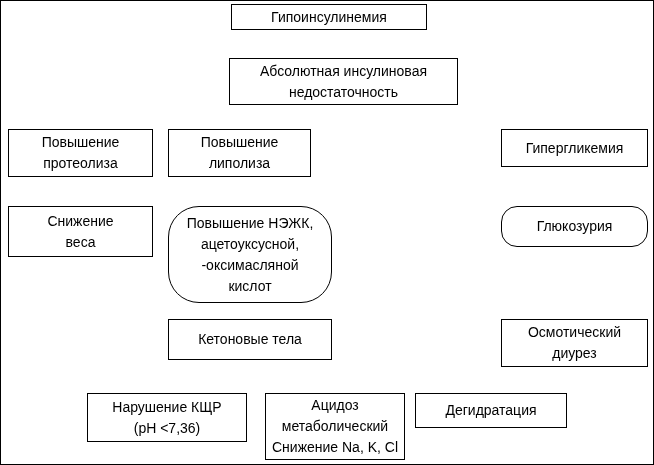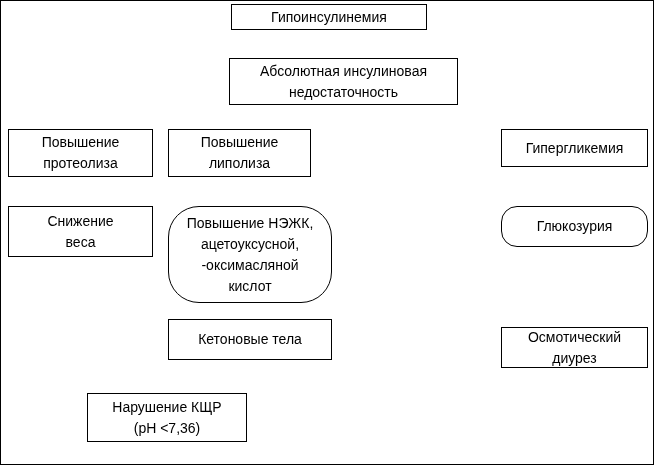--- a/index.html
+++ b/index.html
@@ -36,21 +36,21 @@
   
   .b-hypoinsulinemia        { left: 230px; top: 3px;   width: 196px; height: 26px; }
   .b-insulin-deficiency     { left: 228px; top: 57px;  width: 229px; height: 47px; }
   .b-proteolysis            { left: 7px;   top: 128px; width: 145px; height: 48px; }
   .b-lipolysis              { left: 167px; top: 128px; width: 143px; height: 48px; }
   .b-hyperglycemia          { left: 500px; top: 128px; width: 147px; height: 38px; }
   .b-weight-loss            { left: 7px;   top: 205px; width: 145px; height: 51px; }
   .b-nefa                   { left: 167px; top: 205px; width: 164px; height: 97px; border-radius: 31px; }
   .b-glucosuria             { left: 500px; top: 205px; width: 147px; height: 41px; border-radius: 16px; }
   .b-ketone-bodies          { left: 167px; top: 318px; width: 164px; height: 41px; }
-  .b-osmotic-diuresis       { left: 500px; top: 326px; width: 147px; height: 41px; }
+  .b-osmotic-diuresis       { left: 500px; top: 318px; width: 147px; height: 48px; }
   .b-acid-base              { left: 86px;  top: 392px; width: 160px; height: 49px; }
   .b-metabolic-acidosis     { left: 264px; top: 392px; width: 140px; height: 67px; }
   .b-dehydration            { left: 414px; top: 392px; width: 152px; height: 35px; }
 </style>
 </head>
 <body>
 
 <div class="canvas">
 
   <div class="box b-hypoinsulinemia">Гипоинсулинемия</div>
@@ -77,15 +77,19 @@
   <div class="box b-glucosuria">Глюкозурия</div>
 
   <div class="box b-ketone-bodies">Кетоновые тела</div>
 
   <div class="box b-osmotic-diuresis">Осмотический
 диурез</div>
 
   <div class="box b-acid-base">Нарушение КЩР
 (рН &lt;7,36)</div>
 
+  <div class="box b-metabolic-acidosis">Ацидоз
+метаболический
+Снижение Na, K, Cl</div>
 
+  <div class="box b-dehydration">Дегидратация</div>
 
 </div>
 
 </body></html>

